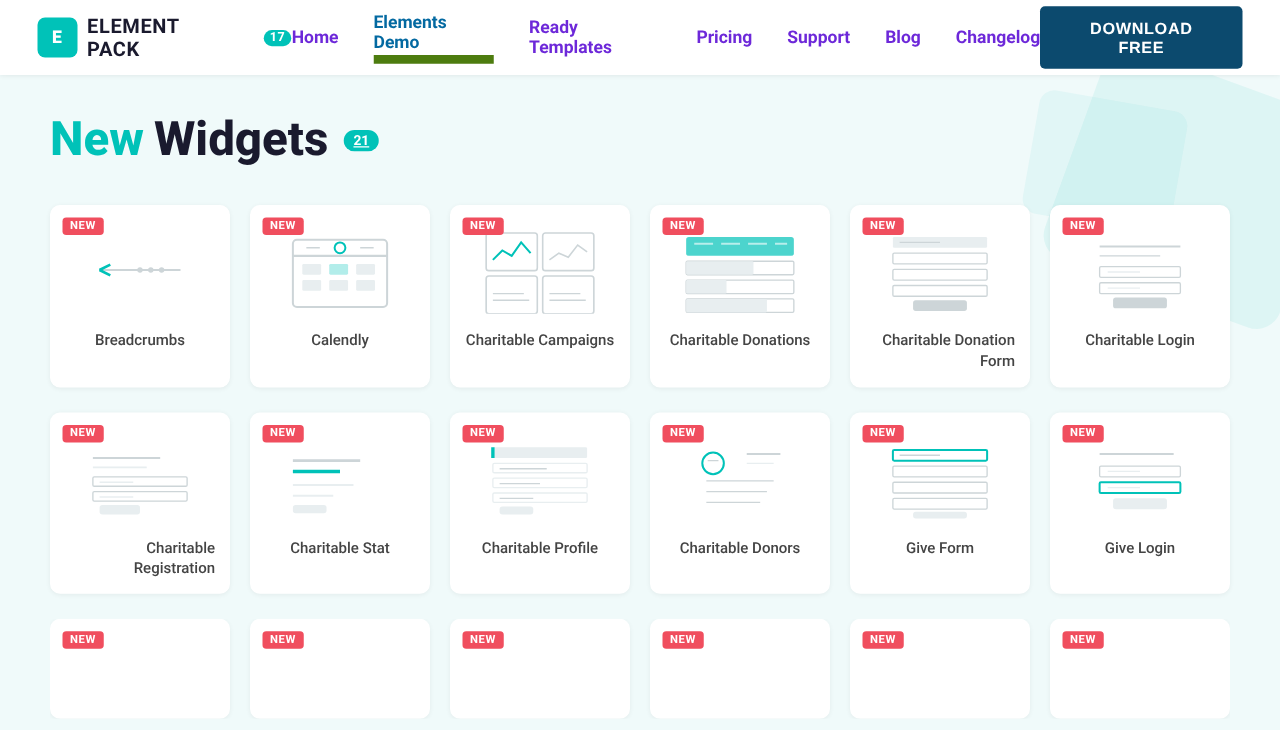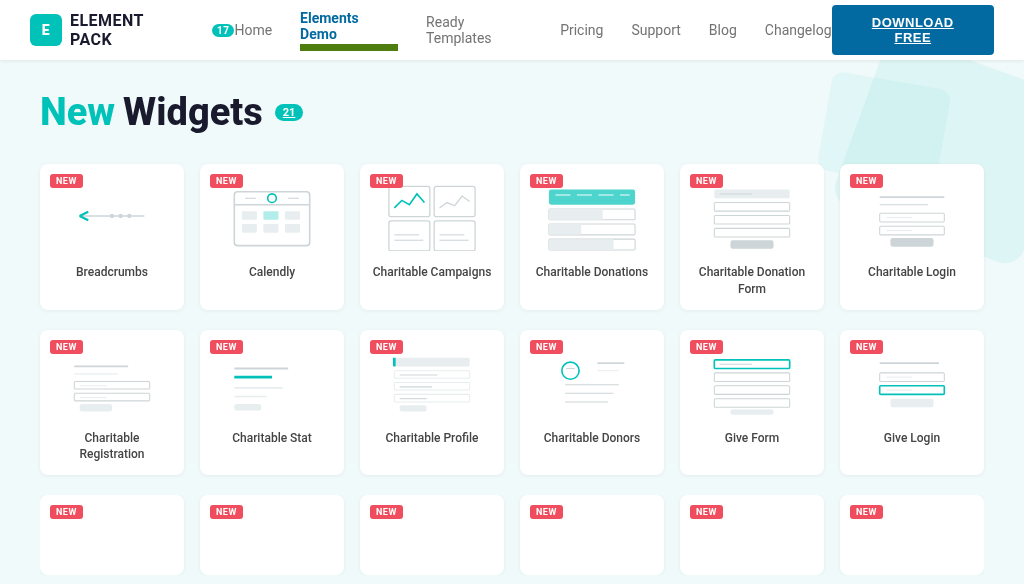--- a/index.html
+++ b/index.html
@@ -53,41 +53,40 @@
       font-weight: 700;
       vertical-align: super;
     }
     nav {
       display: flex;
       align-items: center;
       gap: 28px;
     }
     nav a {
       text-decoration: none;
-      color: #737373;
+      color: #6d28d9;
       font-size: 14px;
-      font-weight: 400;
+      font-weight: 700;
     }
     nav a.active {
       color: #0369a1;
       font-weight: 700;
       border-bottom: 7px solid #4d7c0f;
       padding-bottom: 2px;
     }
     .download-btn {
-      background: #0369a1;
+      background: #0c4a6e;
       color: #fff;
       border: none;
       border-radius: 4px;
       padding: 10px 20px;
       font-weight: 700;
       font-size: 13px;
       cursor: pointer;
       letter-spacing: 0.5px;
-      text-decoration: underline;
     }
 
     
     main {
       padding: 30px 40px 20px;
     }
 
     
     .hero {
       margin-bottom: 30px;
@@ -149,21 +148,21 @@
       width: 100%;
       height: 80px;
       display: flex;
       align-items: center;
       justify-content: center;
       margin-bottom: 8px;
     }
     .widget-name {
       font-size: 12px;
       color: #444;
-      text-align: center;
+      text-align: right;
       font-weight: 500;
       line-height: 1.4;
     }
 
     
     svg.preview {
       width: 90%;
       height: 70px;
     }
 

